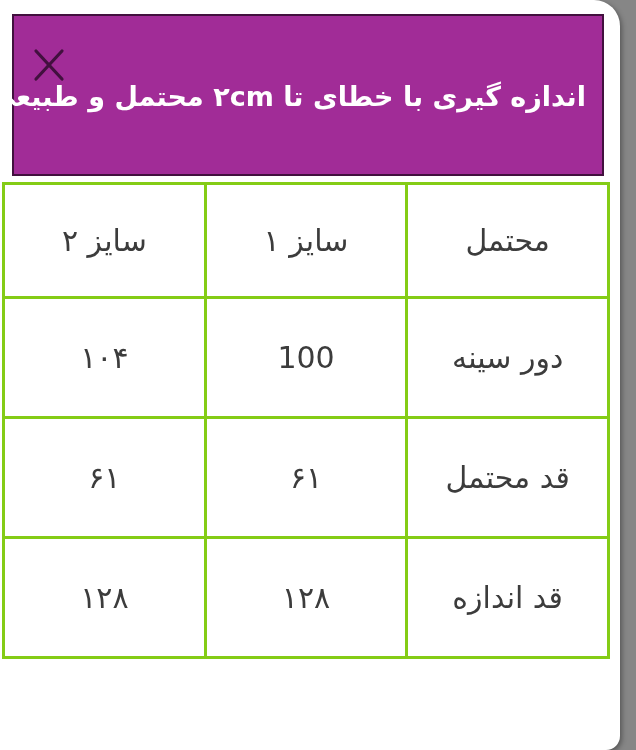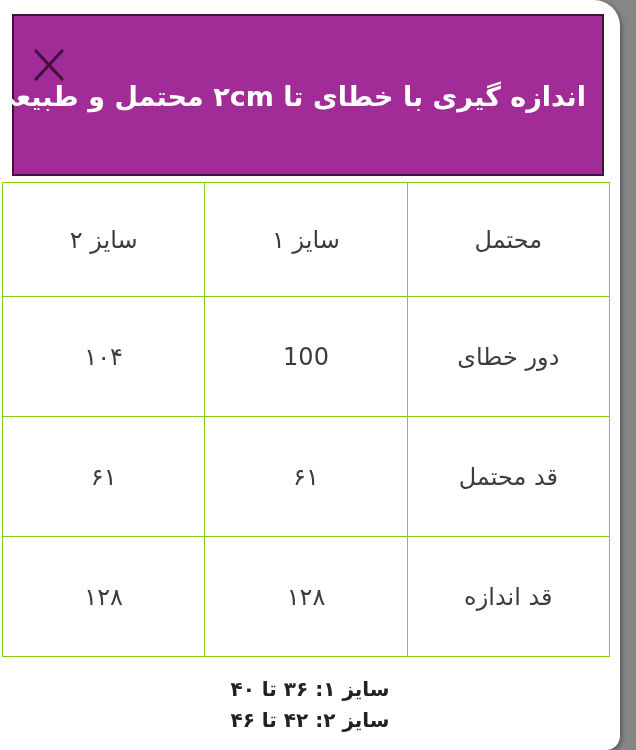--- a/index.html
+++ b/index.html
@@ -56,24 +56,24 @@
   
   table.size-table {
     position: absolute;
     top: 182px; right: 10px;
     width: 608px;
     border-collapse: collapse;
     table-layout: fixed;
     direction: rtl;
   }
   table.size-table td, table.size-table th {
-    border: 1px solid #84cc16;
+    border: 3px solid #84cc16;
     text-align: center;
     vertical-align: middle;
-    font-size: 24px;
+    font-size: 30px;
     font-weight: normal;
     color: #3C3C3C;
     background: #ffffff;
   }
   table.size-table tr.header-row td { height: 114px; }
   table.size-table tr.data-row td { height: 120px; }
 
   
   .footnotes {
     position: absolute;
@@ -105,35 +105,31 @@
   </div>
 
   <table class="size-table" dir="rtl">
     <tbody>
       <tr class="header-row">
         <td>محتمل</td>
         <td>سایز ۱</td>
         <td>سایز ۲</td>
       </tr>
       <tr class="data-row">
-        <td>دور خطای</td>
+        <td>دور سینه</td>
         <td>100</td>
         <td>۱۰۴</td>
       </tr>
       <tr class="data-row">
         <td>قد محتمل</td>
         <td>۶۱</td>
         <td>۶۱</td>
       </tr>
       <tr class="data-row">
         <td>قد اندازه</td>
         <td>۱۲۸</td>
         <td>۱۲۸</td>
       </tr>
     </tbody>
   </table>
 
-  <div class="footnotes">
-    <div>سایز ۱: ۳۶ تا ۴۰</div>
-    <div>سایز ۲: ۴۲ تا ۴۶</div>
-  </div>
 
 </div>
 
 </body></html>

